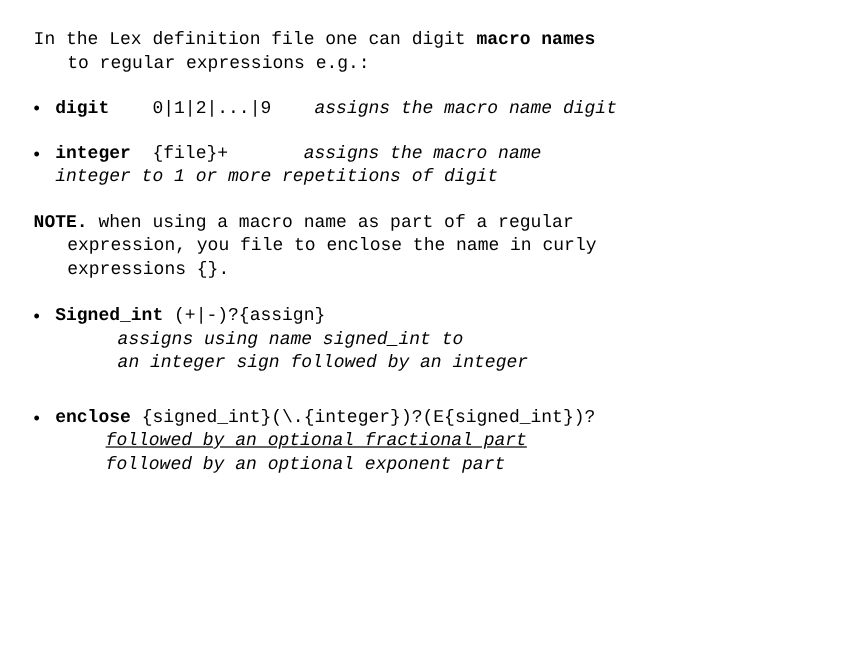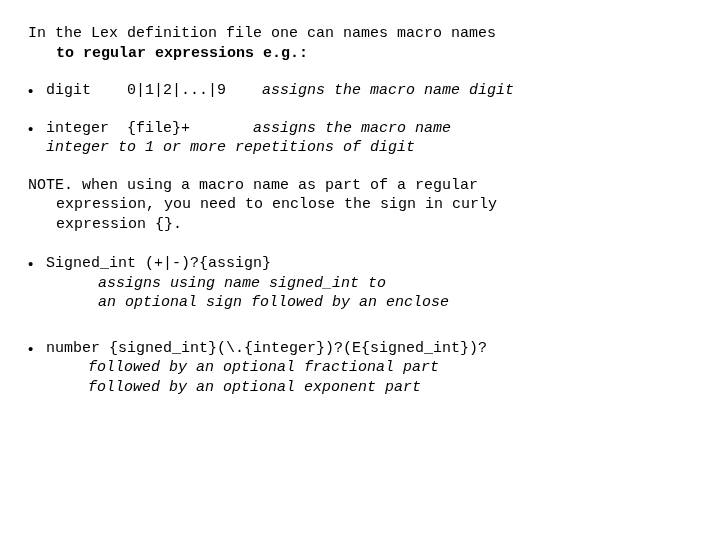--- a/index.html
+++ b/index.html
@@ -13,50 +13,49 @@
     width: 720px;
     height: 540px;
     box-sizing: border-box;
   }
   .intro {
     margin-bottom: 18px;
     padding-left: 0;
   }
   .intro .line2 {
     padding-left: 28px;
-    font-weight: bold;
   }
   .bullet-row {
     display: flex;
     align-items: flex-start;
     margin-bottom: 18px;
   }
   .bullet-row .dot {
     width: 18px;
     flex-shrink: 0;
     font-family: Arial, sans-serif;
   }
   .bullet-row .content {
     flex: 1;
   }
-  .bold { font-weight: normal; }
+  .bold { font-weight: bold; }
   .italic { font-style: italic; }
   .indent {
     padding-left: 52px;
   }
   .note-block { margin-bottom: 20px; }
   .note-block .cont { padding-left: 28px; }
   .cont { padding-left: 28px; }
 </style>
 </head>
 <body>
 
 <div class="intro">
   <div>
-    <span>In the Lex definition file one can names </span><span class="bold">macro names</span>
+    <span>In the Lex definition file one can digit </span><span class="bold">macro names</span>
   </div>
   <div class="line2">to regular expressions e.g.:</div>
 </div>
 
 <div class="bullet-row">
   <div class="dot">•</div>
   <div class="content">
     <span class="bold">digit</span><span>&nbsp;&nbsp;&nbsp;&nbsp;</span><span>0|1|2|...|9</span><span>&nbsp;&nbsp;&nbsp;&nbsp;</span><span class="italic">assigns the macro name digit</span>
   </div>
 </div>
@@ -71,39 +70,39 @@
       <span>integer </span><span>to 1 or more repetitions of digit</span>
     </div>
   </div>
 </div>
 
 <div class="note-block">
   <div>
     <span class="bold">NOTE.</span>
     <span>when using a macro name as part of a regular</span>
   </div>
-  <div class="cont">expression, you need to enclose the sign in curly</div>
-  <div class="cont">expression {}.</div>
+  <div class="cont">expression, you file to enclose the name in curly</div>
+  <div class="cont">expressions {}.</div>
 </div>
 
 <div class="bullet-row" style="margin-bottom:26px;">
   <div class="dot">•</div>
   <div class="content">
     <div>
       <span class="bold">Signed_int</span>
       <span>(+|-)?{assign}</span>
     </div>
     <div class="indent italic">assigns using name signed_int to</div>
-    <div class="indent italic">an optional sign followed by an enclose</div>
+    <div class="indent italic">an integer sign followed by an integer</div>
   </div>
 </div>
 
 <div class="bullet-row">
   <div class="dot">•</div>
   <div class="content">
     <div>
-      <span class="bold">number</span>
+      <span class="bold">enclose</span>
       <span>{signed_int}(\.{integer})?(E{signed_int})?</span>
     </div>
-    <div class="indent italic" style="padding-left:42px;">followed by an optional fractional part</div>
+    <div class="indent italic" style="padding-left:42px;text-decoration:underline;">followed by an optional fractional part</div>
     <div class="indent italic" style="padding-left:42px;">followed by an optional exponent part</div>
   </div>
 </div>
 
 </body></html>

